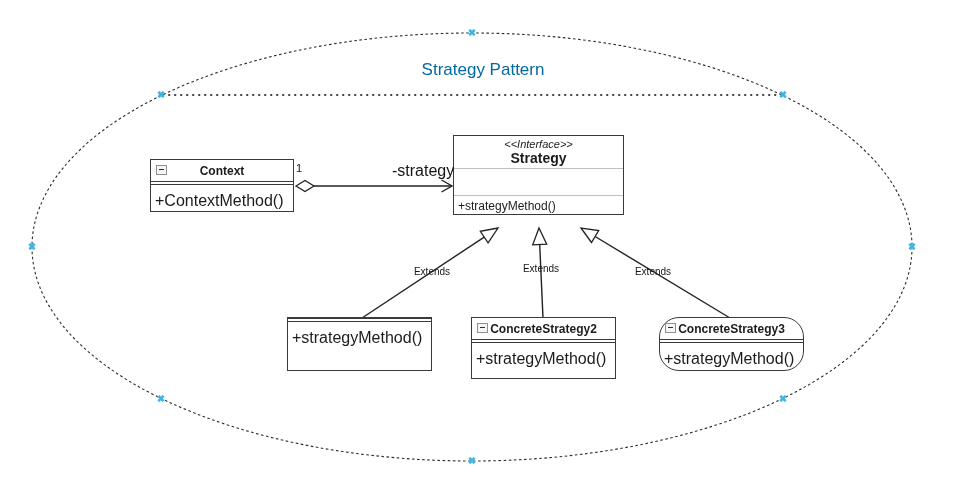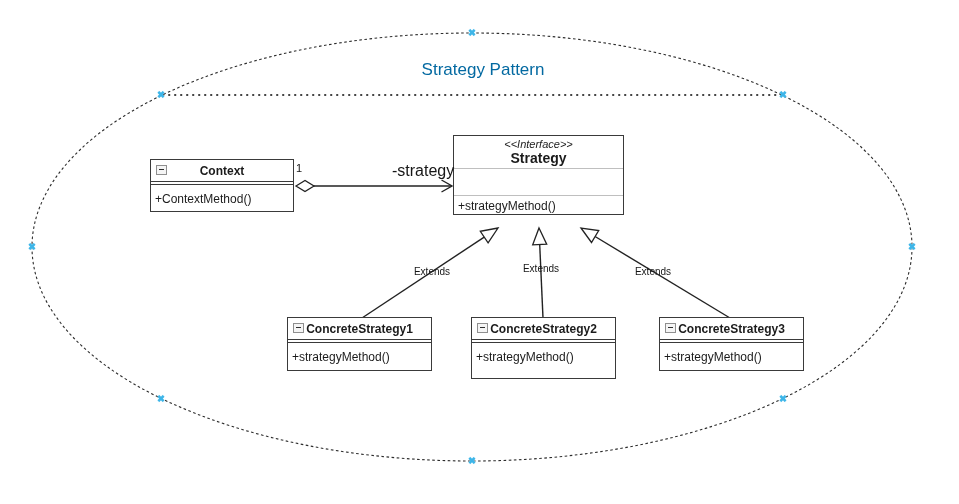--- a/index.html
+++ b/index.html
@@ -18,21 +18,21 @@
   .box {
     position:absolute; background:#fff; border:1.7px solid #3a3a3a;
     box-sizing:border-box; display:flex; flex-direction:column; font-size:12px;
   }
   .box .title {
     position:relative; text-align:left; font-weight:bold;
     display:flex; align-items:center; justify-content:center; height:21px;
     flex:0 0 auto;
   }
   .sep2 { height:2.4px; border-top:1.6px solid #3a3a3a; border-bottom:1.6px solid #3a3a3a; flex:0 0 auto; }
-  .methods { flex:1 1 auto; padding:7px 0 0 4px; text-align:left; font-size:12px; }
+  .methods { flex:1 1 auto; padding:7px 0 0 4px; text-align:left; font-size:16px; }
 
   .collapse {
     position:absolute; left:5px; top:5px; width:11px; height:10px;
     border:1px solid #8f8f8f; background:#f5f5f5; box-sizing:border-box;
   }
   .collapse::after {
     content:""; position:absolute; left:2px; right:2px; top:3.4px;
     border-top:1.6px solid #2e2e2e;
   }
 
@@ -101,38 +101,34 @@
   <div class="box" style="left:453px; top:135px; width:171px; height:80px; border-width:1.5px;">
     <div class="iface-title">
       <span class="stereo">&lt;&lt;Interface&gt;&gt;</span>
       <span class="iface-name">Strategy</span>
     </div>
     <div class="iface-empty"></div>
     <div class="iface-methods">+strategyMethod()</div>
   </div>
 
   <div class="box" style="left:287px; top:317px; width:145px; height:54px;">
-    <div class="title">
-      <span class="collapse"></span>
-      <span>ConcreteStrategy1</span>
-    </div>
     <div class="sep2"></div>
     <div class="methods">+strategyMethod()</div>
   </div>
 
   <div class="box" style="left:471px; top:317px; width:145px; height:62px;">
     <div class="title">
       <span class="collapse"></span>
       <span>ConcreteStrategy2</span>
     </div>
     <div class="sep2"></div>
     <div class="methods">+strategyMethod()</div>
   </div>
 
-  <div class="box" style="left:659px; top:317px; width:145px; height:54px;">
+  <div class="box" style="left:659px; top:317px; width:145px; height:54px;border-radius:20px;">
     <div class="title">
       <span class="collapse"></span>
       <span>ConcreteStrategy3</span>
     </div>
     <div class="sep2"></div>
     <div class="methods">+strategyMethod()</div>
   </div>
 
   <div class="lbl" style="left:392px; top:162px; font-size:16px;">-strategy</div>
   <div class="lbl" style="left:296px; top:162px; font-size:11px;">1</div>

